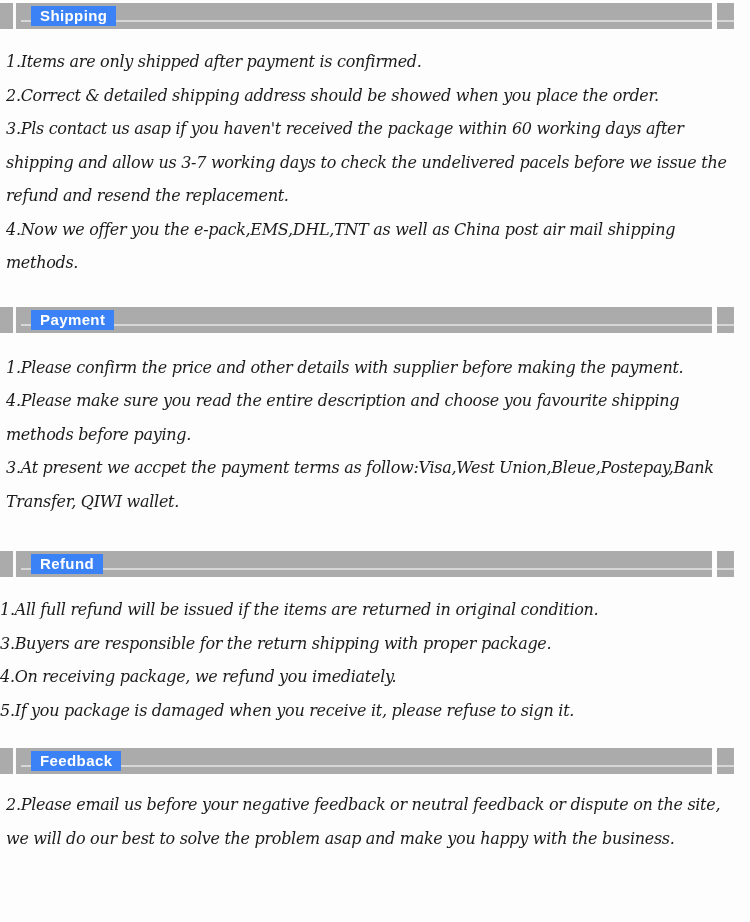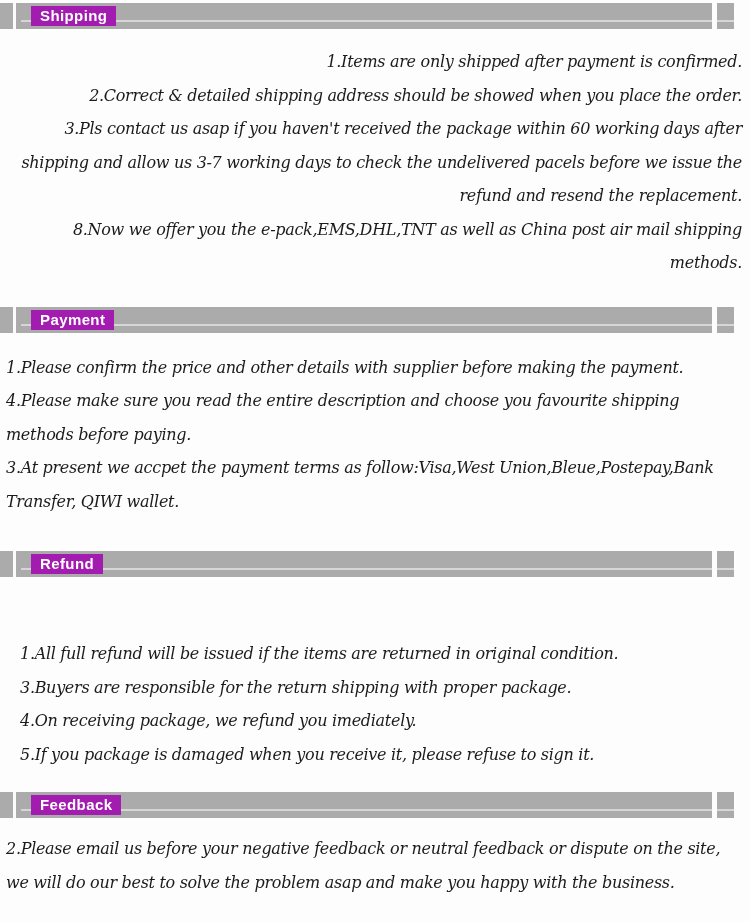--- a/index.html
+++ b/index.html
@@ -38,43 +38,43 @@
   }
   .bar-tick {
     position: absolute; left: 13px; top: 0;
     width: 3px; height: 26px;
     background: #fbfbfb;
   }
   .bar-label {
     position: absolute; left: 31px; top: 3px;
     height: 20px; line-height: 20px;
     padding: 0 9px;
-    background: #a21caf;
+    background: #3b82f6;
     color: #ffffff;
     font-family: "Liberation Sans", sans-serif;
     font-weight: bold;
     font-size: 15px;
     letter-spacing: 0.4px;
   }
 
   
   .content {
     padding: 16px 8px 0 6px;
     font-style: italic;
     font-size: 16px;
     letter-spacing: -0.3px;
     line-height: 33.5px;
     color: #1b1b1b;
   }
   .content p { margin: 0; }
-  .content.indent { padding-left: 20px; margin-top: 44px; }
+  .content.indent { padding-left: 0; }
 
   
   .bar-shipping     { margin-top: 3px; }
-  .content-shipping { padding-top: 16px; text-align: right; }
+  .content-shipping { padding-top: 16px; }
   .bar-payment      { margin-top: 27px; padding-left: 8px; }
   .content-payment  { padding-top: 18px; }
   .bar-refund       { margin-top: 33px; text-decoration: underline; }
   .content-refund   { padding-top: 16px; }
   .bar-feedback     { margin-top: 21px; text-align: center; }
   .content-feedback { padding-top: 14px; }
 </style>
 </head>
 <body>
 
@@ -85,21 +85,21 @@
     <div class="bar-cap"></div>
     <div class="bar-rule"></div>
     <div class="bar-gap"></div>
     <div class="bar-tick"></div>
     <span class="bar-label">Shipping</span>
   </div>
   <div class="content content-shipping">
     <p>1.Items are only shipped after payment is confirmed.</p>
     <p>2.Correct &amp; detailed shipping address should be showed when you place the order.</p>
     <p>3.Pls contact us asap if you haven't received the package within 60 working days after shipping and allow us 3-7 working days to check the undelivered pacels before we issue the refund and resend the replacement.</p>
-    <p>8.Now we offer you the e-pack,EMS,DHL,TNT as well as China post air mail shipping methods.</p>
+    <p>4.Now we offer you the e-pack,EMS,DHL,TNT as well as China post air mail shipping methods.</p>
   </div>
 
   <div class="bar bar-payment">
     <div class="bar-strip"></div>
     <div class="bar-cap"></div>
     <div class="bar-rule"></div>
     <div class="bar-gap"></div>
     <div class="bar-tick"></div>
     <span class="bar-label">Payment</span>
   </div>

